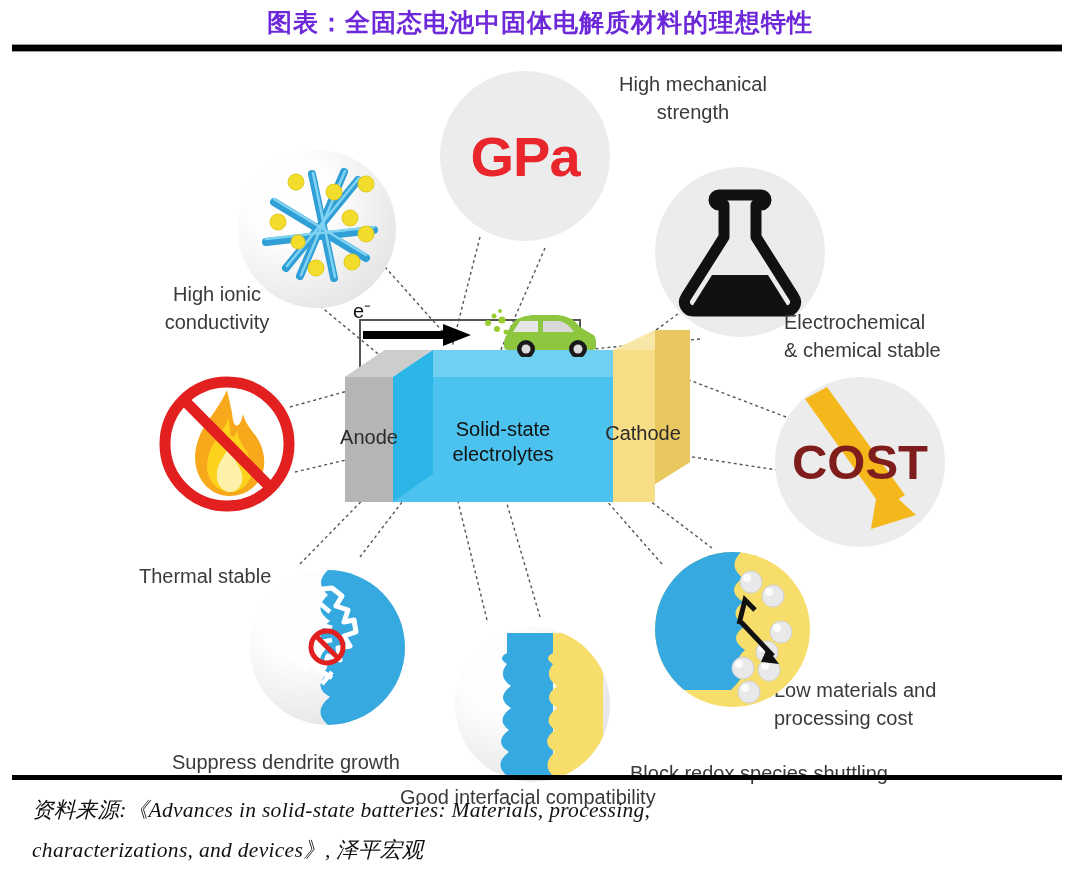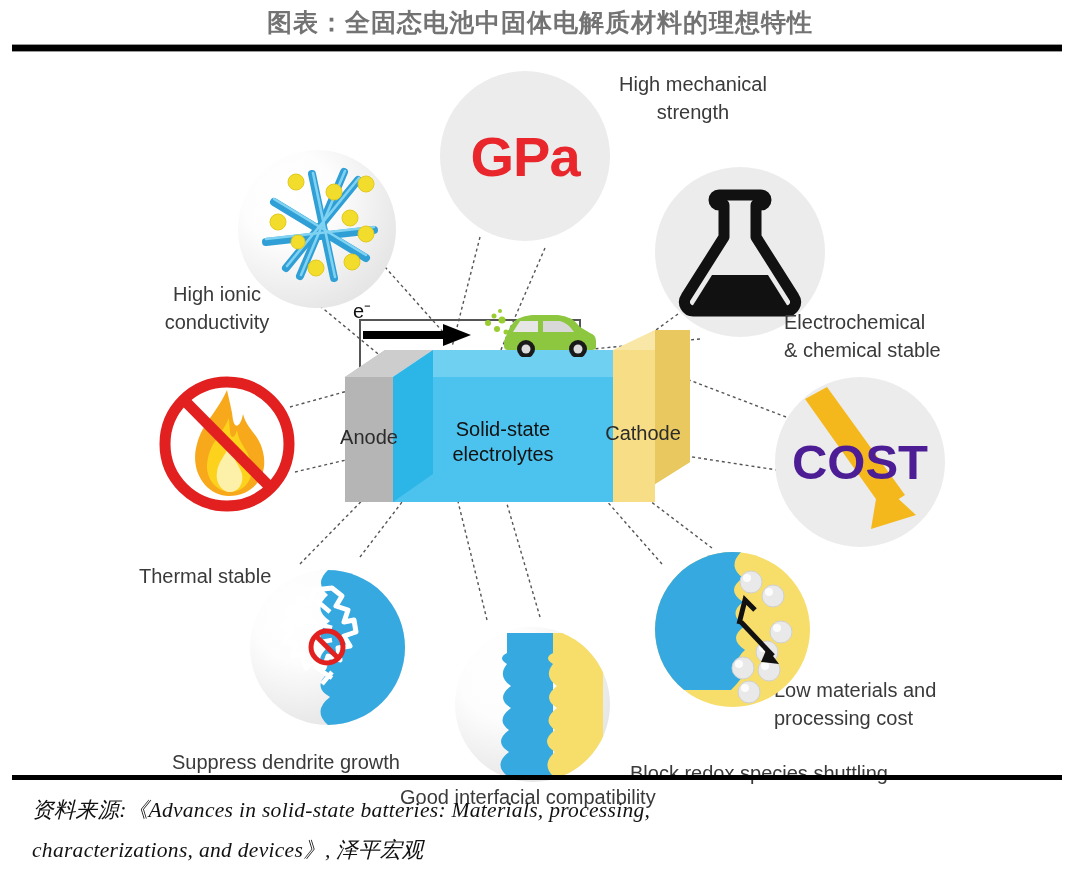--- a/index.html
+++ b/index.html
@@ -13,21 +13,21 @@
   }
   .page{position:absolute;inset:0;}
 
   
   .title{
     position:absolute;left:0;top:6px;width:1080px;
     text-align:center;
     font-family:"Liberation Serif", serif;
     font-weight:700;
     font-size:25px;
-    color:#737373;
+    color:#6d28d9;
     letter-spacing:1px;
   }
   .rule-top{
     position:absolute;left:12px;top:44px;width:1050px;height:6px;
     background:#000;
     border-top:1px solid #9a9a9a;
     border-bottom:1px solid #9a9a9a;
   }
   .rule-bottom{
     position:absolute;left:12px;top:775px;width:1050px;height:5px;
@@ -70,21 +70,21 @@
 
   
   #bubble-flask{left:655px;top:115px;width:170px;height:170px;}
 
   
   #bubble-cost{left:775px;top:325px;width:170px;height:170px;}
   .cost-text{
     position:absolute;left:0;top:0;width:170px;height:170px;
     display:flex;align-items:center;justify-content:center;
     font-family:"Liberation Sans", sans-serif;
-    font-weight:700;font-size:49px;color:#4c1d95;letter-spacing:0px;
+    font-weight:700;font-size:49px;color:#7f1d1d;letter-spacing:0px;
     z-index:3;
   }
 
   
   #bubble-ionic{left:238px;top:98px;width:158px;height:158px;}
 
   
   #bubble-dendrite{left:250px;top:518px;width:155px;height:155px;}
   
   #bubble-interface{left:455px;top:575px;width:155px;height:155px;}

